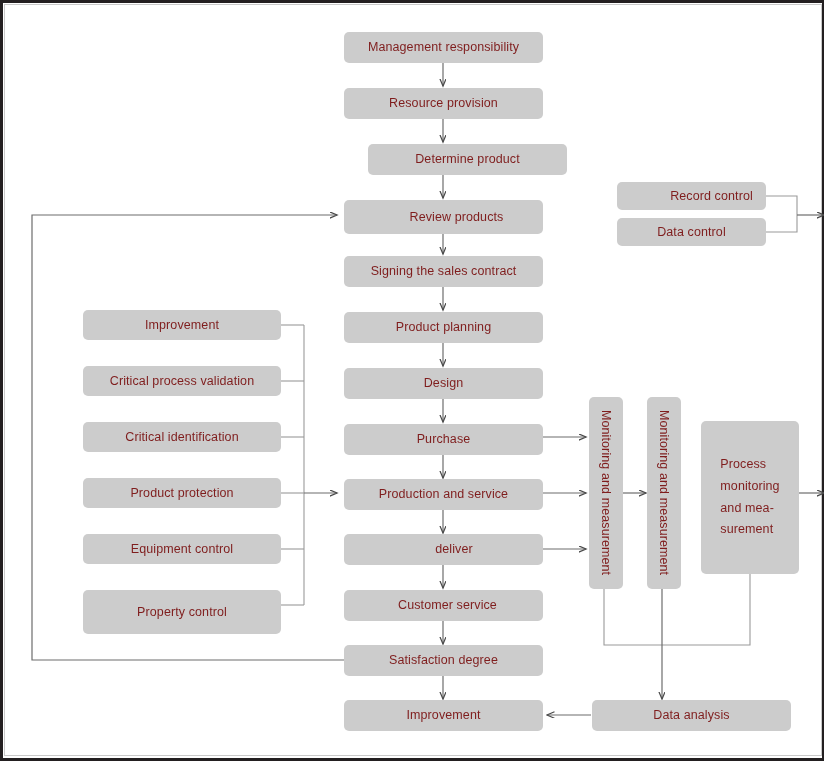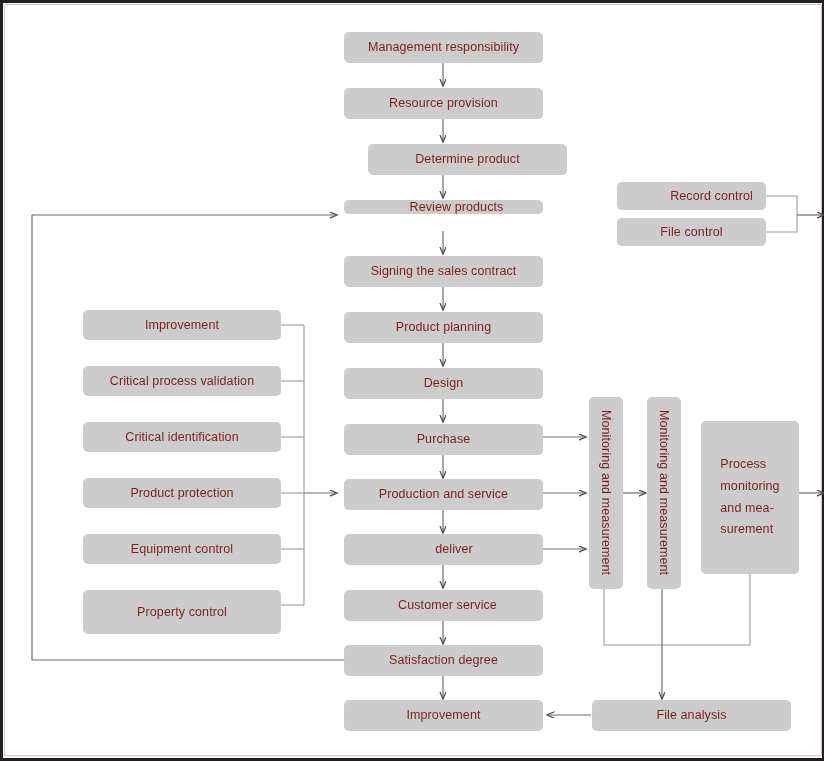--- a/index.html
+++ b/index.html
@@ -152,21 +152,21 @@
       <line class="ln" x1="591" y1="715" x2="547" y2="715" marker-end="url(#ah)"></line>
     </g>
   </svg>
 
   <div class="node" style="left:344px; top:32px; width:199px; height:31px;">Management responsibility</div>
 
   <div class="node" style="left:344px; top:88px; width:199px; height:31px;">Resource provision</div>
 
   <div class="node" style="left:344px; top:144px; width:199px; height:31px;margin-left:24px;">Determine product</div>
 
-  <div class="node" style="left:344px; top:200px; width:199px; height:14px;padding-left:26px;">Review products</div>
+  <div class="node" style="left:344px; top:200px; width:199px; height:34px;padding-left:26px;">Review products</div>
 
   <div class="node" style="left:344px; top:256px; width:199px; height:31px;">Signing the sales contract</div>
 
   <div class="node" style="left:344px; top:312px; width:199px; height:31px;">Product planning</div>
 
   <div class="node" style="left:344px; top:368px; width:199px; height:31px;">Design</div>
 
   <div class="node" style="left:344px; top:424px; width:199px; height:31px;">Purchase</div>
 
   <div class="node" style="left:344px; top:479px; width:199px; height:31px;">Production and service</div>
@@ -186,26 +186,26 @@
   <div class="node" style="left:83px; top:422px; width:198px; height:30px;">Critical identification</div>
 
   <div class="node" style="left:83px; top:478px; width:198px; height:30px;">Product protection</div>
 
   <div class="node" style="left:83px; top:534px; width:198px; height:30px;">Equipment control</div>
 
   <div class="node" style="left:83px; top:590px; width:198px; height:44px;">Property control</div>
 
   <div class="node" style="left:617px; top:182px; width:149px; height:28px;padding-left:40px;">Record control</div>
 
-  <div class="node" style="left:617px; top:218px; width:149px; height:28px;">File control</div>
+  <div class="node" style="left:617px; top:218px; width:149px; height:28px;">Data control</div>
 
   <div class="node vertical" style="left:589px; top:397px; width:34px; height:192px;">Monitoring and measurement</div>
 
   <div class="node vertical" style="left:647px; top:397px; width:34px; height:192px;">Monitoring and measurement</div>
 
   <div class="node multiline" style="left:701px; top:421px; width:98px; height:153px;">Process
 monitoring
 and mea-
 surement</div>
 
-  <div class="node" style="left:592px; top:700px; width:199px; height:31px;">File analysis</div>
+  <div class="node" style="left:592px; top:700px; width:199px; height:31px;">Data analysis</div>
 
 </div>
 
 </body></html>

